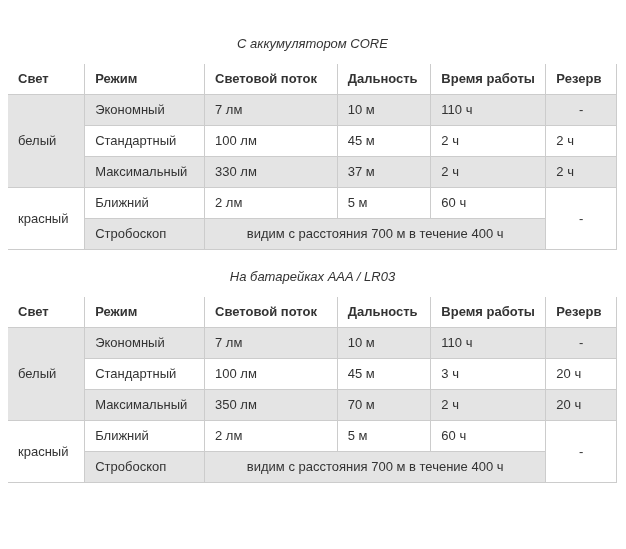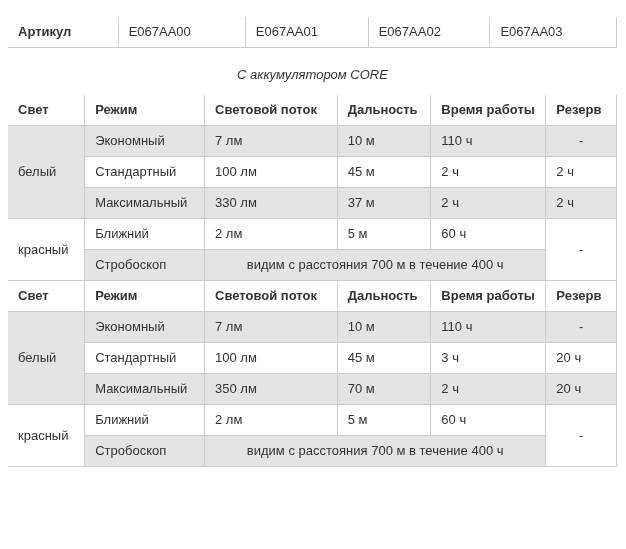--- a/index.html
+++ b/index.html
@@ -65,27 +65,20 @@
 
   <table class="variants">
     <colgroup>
       <col class="variants-col-label">
         <col class="variants-col-a">
         <col class="variants-col-b">
         <col class="variants-col-c">
         <col class="variants-col-d">
     </colgroup>
     <tbody>
-      <tr>
-        <td class="bold">Артикул</td>
-        <td>E067AA00</td>
-        <td>E067AA01</td>
-        <td>E067AA02</td>
-        <td>E067AA03</td>
-      </tr>
     </tbody>
   </table>
 
   <div class="section-title">С аккумулятором CORE</div>
 
   <table class="spec">
     <colgroup>
       <col class="spec-col-light">
         <col class="spec-col-mode">
         <col class="spec-col-flux">
@@ -132,20 +125,21 @@
         <td>60 ч</td>
         <td rowspan="2" class="center">-</td>
       </tr>
       <tr>
         <td>Стробоскоп</td>
         <td colspan="3" class="center note">видим с расстояния 700 м в течение 400 ч</td>
       </tr>
     </tbody>
   </table>
 
+  <div class="section-title">На батарейках AAA / LR03</div>
 
   <table class="spec">
     <colgroup>
       <col class="spec-col-light">
         <col class="spec-col-mode">
         <col class="spec-col-flux">
         <col class="spec-col-range">
         <col class="spec-col-time">
         <col class="spec-col-reserve">
     </colgroup>

